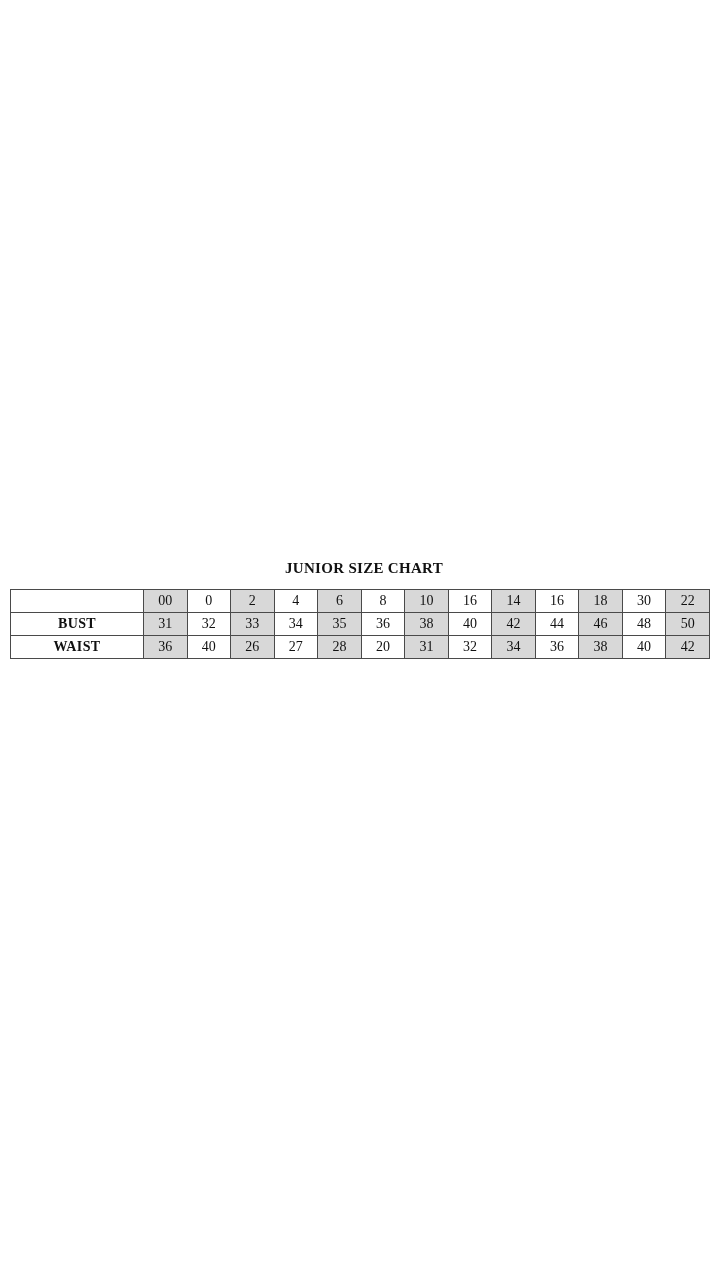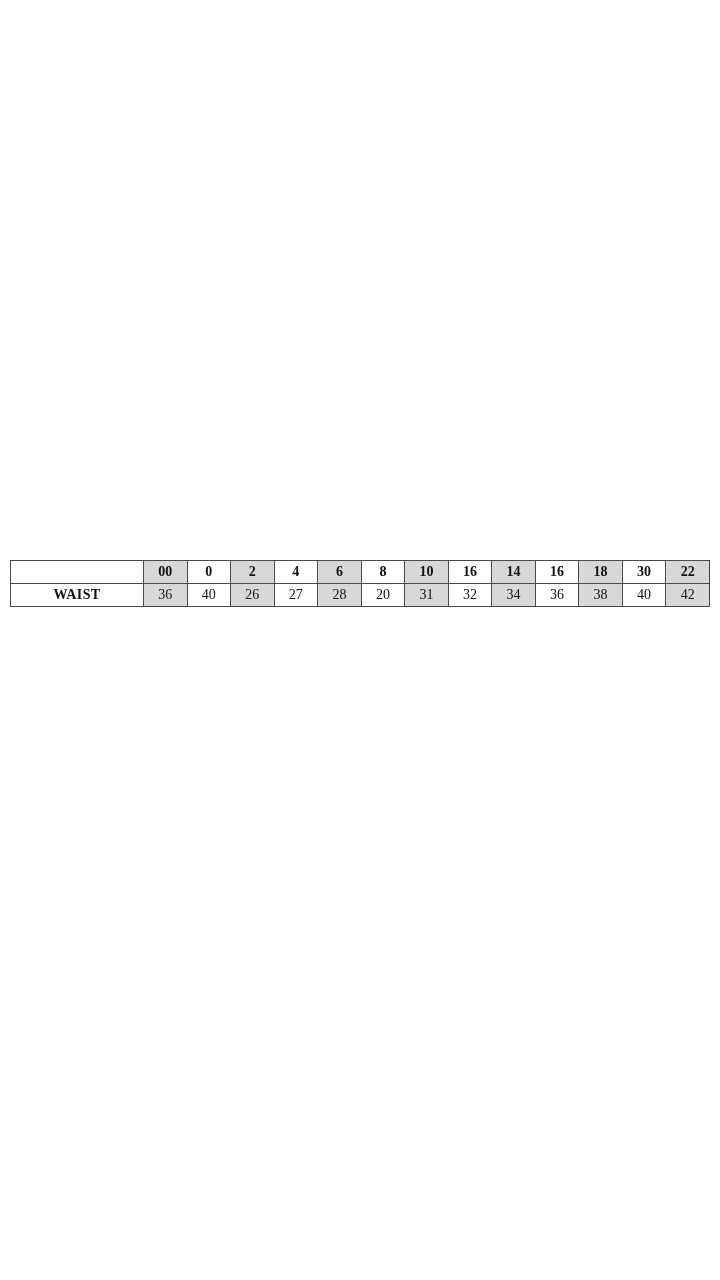--- a/index.html
+++ b/index.html
@@ -58,55 +58,72 @@
     padding-right: 26px;
     font-weight: bold;
     font-size: 14.5px;
     letter-spacing: 0.4px;
     background: #ffffff;
   }
   th.corner {
     background: #ffffff;
   }
   th.size-head {
-    font-weight: bold;
+    font-weight: normal;
     font-size: 13.5px;
   }
   .shaded {
     background: #d8d8d8;
   }
   .plain {
     background: #ffffff;
   }
 </style>
 </head>
 <body>
 
 <div class="page">
   <div class="chart-wrap">
+    <div class="chart-title">JUNIOR SIZE CHART</div>
     <table class="size-chart">
       <thead>
         <tr>
           <th class="corner"></th>
           <th class="size-head shaded">00</th>
           <th class="size-head plain">0</th>
           <th class="size-head shaded">2</th>
           <th class="size-head plain">4</th>
           <th class="size-head shaded">6</th>
           <th class="size-head plain">8</th>
           <th class="size-head shaded">10</th>
           <th class="size-head plain">16</th>
           <th class="size-head shaded">14</th>
           <th class="size-head plain">16</th>
           <th class="size-head shaded">18</th>
           <th class="size-head plain">30</th>
           <th class="size-head shaded">22</th>
         </tr>
       </thead>
       <tbody>
+        <tr>
+          <td class="rowhead">BUST</td>
+          <td class="shaded">31</td>
+          <td class="plain">32</td>
+          <td class="shaded">33</td>
+          <td class="plain">34</td>
+          <td class="shaded">35</td>
+          <td class="plain">36</td>
+          <td class="shaded">38</td>
+          <td class="plain">40</td>
+          <td class="shaded">42</td>
+          <td class="plain">44</td>
+          <td class="shaded">46</td>
+          <td class="plain">48</td>
+          <td class="shaded">50</td>
+        </tr>
         <tr>
           <td class="rowhead">WAIST</td>
           <td class="shaded">36</td>
           <td class="plain">40</td>
           <td class="shaded">26</td>
           <td class="plain">27</td>
           <td class="shaded">28</td>
           <td class="plain">20</td>
           <td class="shaded">31</td>
           <td class="plain">32</td>

